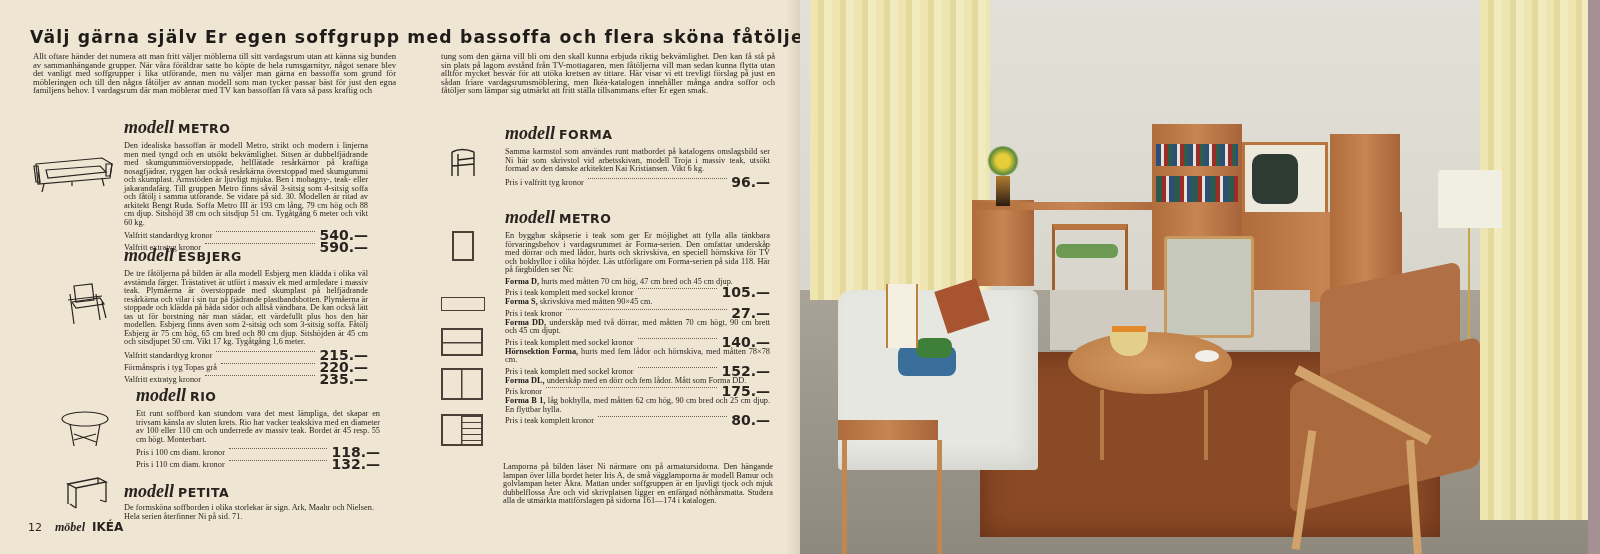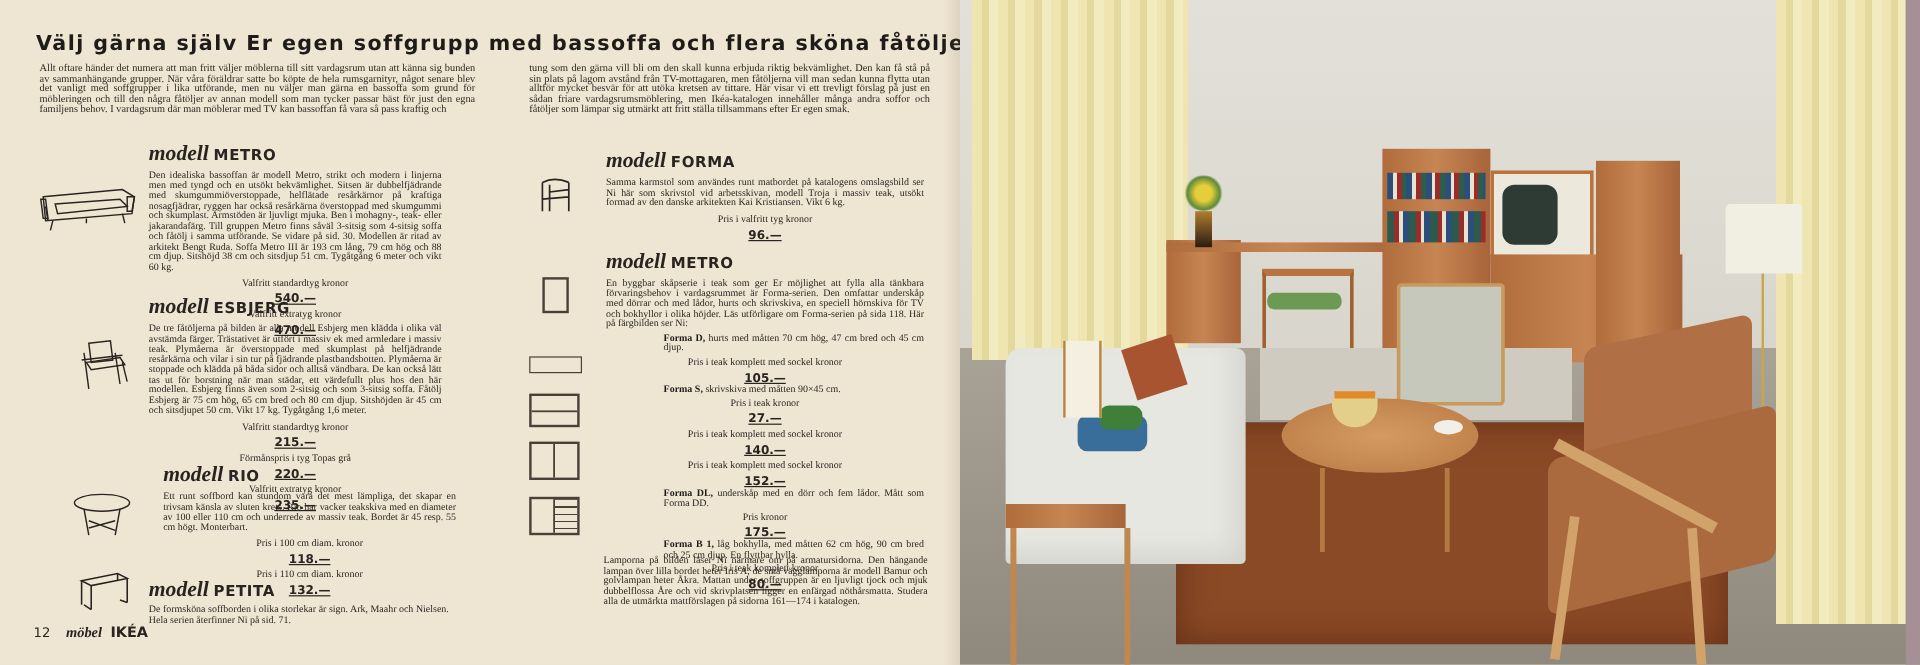--- a/index.html
+++ b/index.html
@@ -10,25 +10,25 @@
   .headline{position:absolute;left:30px;top:27px;font-family:"DejaVu Sans","Liberation Sans",sans-serif;font-weight:bold;font-size:17.2px;letter-spacing:1.2px;color:#1f1b18;white-space:nowrap;}
   .intro{position:absolute;top:52px;font-size:8.6px;line-height:8.6px;text-align:justify;color:#2b2622;}
   .intro.l{left:33px;width:363px;}
   .intro.r{left:441px;width:334px;}
   .sec{position:absolute;}
   .sec h3{margin:0 0 6px 0;font-size:13px;line-height:14px;white-space:nowrap;}
   .sec h3 .m{font-family:"Liberation Serif",serif;font-style:italic;font-weight:bold;font-size:18px;}
   .sec h3 .n{font-family:"DejaVu Sans","Liberation Sans",sans-serif;font-weight:bold;font-size:12.5px;margin-left:4px;letter-spacing:.5px;}
   .body{font-size:8.3px;line-height:8.5px;text-align:justify;color:#2b2622;}
   .body b{color:#1f1b18;}
-  .price{display:flex;align-items:center;font-size:8.3px;line-height:11px;margin-top:1px;flex-direction:column;}
+  .price{display:flex;align-items:flex-start;font-size:8.3px;line-height:11px;margin-top:1px;}
   .price .lbl{white-space:nowrap;}
   .price .dots{flex:1;border-bottom:1px dotted #6a5f55;margin:0 4px 2px 4px;height:1px;}
-  .price .amt{font-family:"DejaVu Sans","Liberation Sans",sans-serif;font-weight:bold;font-size:10px;white-space:nowrap;text-decoration:underline;}
-  .sub{font-size:8.3px;line-height:8.5px;margin-top:3px;margin-left:48px;}
+  .price .amt{font-family:"DejaVu Sans","Liberation Sans",sans-serif;font-weight:bold;font-size:14px;white-space:nowrap;}
+  .sub{font-size:8.3px;line-height:8.5px;margin-top:3px;}
   .ill{position:absolute;}
   .footer{position:absolute;left:28px;top:520px;font-size:12px;white-space:nowrap;}
   .footer .pn{font-family:"DejaVu Sans",sans-serif;font-weight:normal;font-size:11px;}
   .footer .mb{font-style:italic;font-weight:bold;margin-left:10px;}
   .footer .ik{font-family:"DejaVu Sans",sans-serif;font-weight:bold;margin-left:4px;}
   .note{position:absolute;left:503px;top:463px;width:270px;font-size:8.3px;line-height:8.6px;text-align:justify;}
   
   .photo{position:relative;width:800px;height:554px;overflow:hidden;background:#d9d7cc;}
   .photo .wall{position:absolute;left:0;top:0;width:800px;height:300px;background:linear-gradient(180deg,#e2e0d8,#d8d6cc);}
   .photo .floor{position:absolute;left:0;top:290px;width:800px;height:264px;background:linear-gradient(180deg,#a9a297,#8f887c);}
@@ -80,21 +80,21 @@
       <h3><span class="m">modell</span><span class="n">METRO</span></h3>
       <div class="body">Den idealiska bassoffan är modell Metro, strikt och modern i linjerna men med tyngd och en utsökt bekvämlighet. Sitsen är dubbelfjädrande med skumgummiöverstoppade, helflätade resårkärnor på kraftiga nosagfjädrar, ryggen har också resårkärna överstoppad med skumgummi och skumplast. Armstöden är ljuvligt mjuka. Ben i mohagny-, teak- eller jakarandafärg. Till gruppen Metro finns såväl 3-sitsig som 4-sitsig soffa och fåtölj i samma utförande. Se vidare på sid. 30. Modellen är ritad av arkitekt Bengt Ruda. Soffa Metro III är 193 cm lång, 79 cm hög och 88 cm djup. Sitshöjd 38 cm och sitsdjup 51 cm. Tygåtgång 6 meter och vikt 60 kg.</div>
       <div class="price" style="margin-top:3px">
           <span class="lbl">Valfritt standardtyg kronor</span>
           <span class="dots"></span>
           <span class="amt">540.—</span>
         </div>
       <div class="price">
           <span class="lbl">Valfritt extratyg kronor</span>
           <span class="dots"></span>
-          <span class="amt">470.—</span>
+          <span class="amt">590.—</span>
         </div>
     </div>
 
     <div class="sec" style="left:124px;top:248px;width:244px">
       <h3><span class="m">modell</span><span class="n">ESBJERG</span></h3>
       <div class="body">De tre fåtöljerna på bilden är alla modell Esbjerg men klädda i olika väl avstämda färger. Trästativet är utfört i massiv ek med armledare i massiv teak. Plymåerna är överstoppade med skumplast på helfjädrande resårkärna och vilar i sin tur på fjädrande plastbandsbotten. Plymåerna är stoppade och klädda på båda sidor och alltså vändbara. De kan också lätt tas ut för borstning när man städar, ett värdefullt plus hos den här modellen. Esbjerg finns även som 2-sitsig och som 3-sitsig soffa. Fåtölj Esbjerg är 75 cm hög, 65 cm bred och 80 cm djup. Sitshöjden är 45 cm och sitsdjupet 50 cm. Vikt 17 kg. Tygåtgång 1,6 meter.</div>
       <div class="price" style="margin-top:3px">
           <span class="lbl">Valfritt standardtyg kronor</span>
           <span class="dots"></span>
           <span class="amt">215.—</span>
@@ -152,26 +152,28 @@
           <span class="amt">105.—</span>
         </div>
 
       <div class="sub body" style="margin-top:0"><b>Forma S,</b> <span>skrivskiva med måtten 90×45 cm.</span></div>
       <div class="price">
           <span class="lbl">Pris i teak kronor</span>
           <span class="dots"></span>
           <span class="amt">27.—</span>
         </div>
 
+      <div class="sub body" style="margin-top:0"><b>Forma DD,</b> <span>underskåp med två dörrar, med måtten 70 cm högt, 90 cm brett och 45 cm djupt.</span></div>
       <div class="price">
           <span class="lbl">Pris i teak komplett med sockel kronor</span>
           <span class="dots"></span>
           <span class="amt">140.—</span>
         </div>
 
+      <div class="sub body" style="margin-top:0"><b>Hörnsektion Forma,</b> <span>hurts med fem lådor och hörnskiva, med måtten 78×78 cm.</span></div>
       <div class="price">
           <span class="lbl">Pris i teak komplett med sockel kronor</span>
           <span class="dots"></span>
           <span class="amt">152.—</span>
         </div>
 
       <div class="sub body" style="margin-top:0"><b>Forma DL,</b> <span>underskåp med en dörr och fem lådor. Mått som Forma DD.</span></div>
       <div class="price">
           <span class="lbl">Pris kronor</span>
           <span class="dots"></span>

